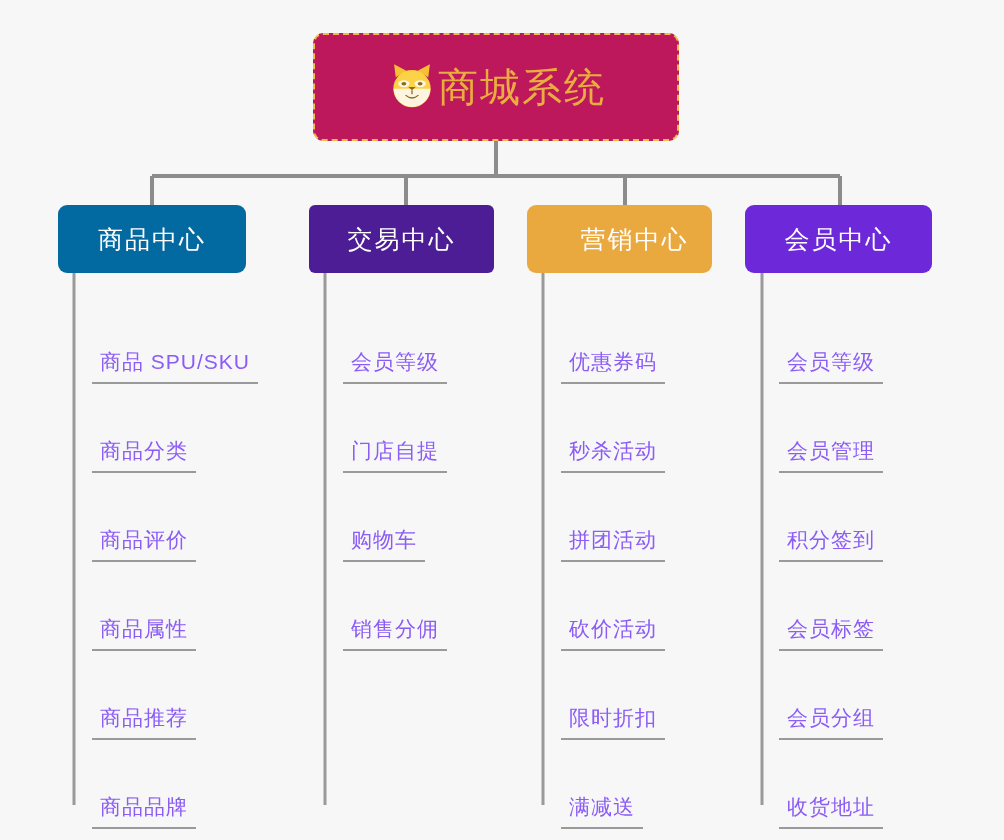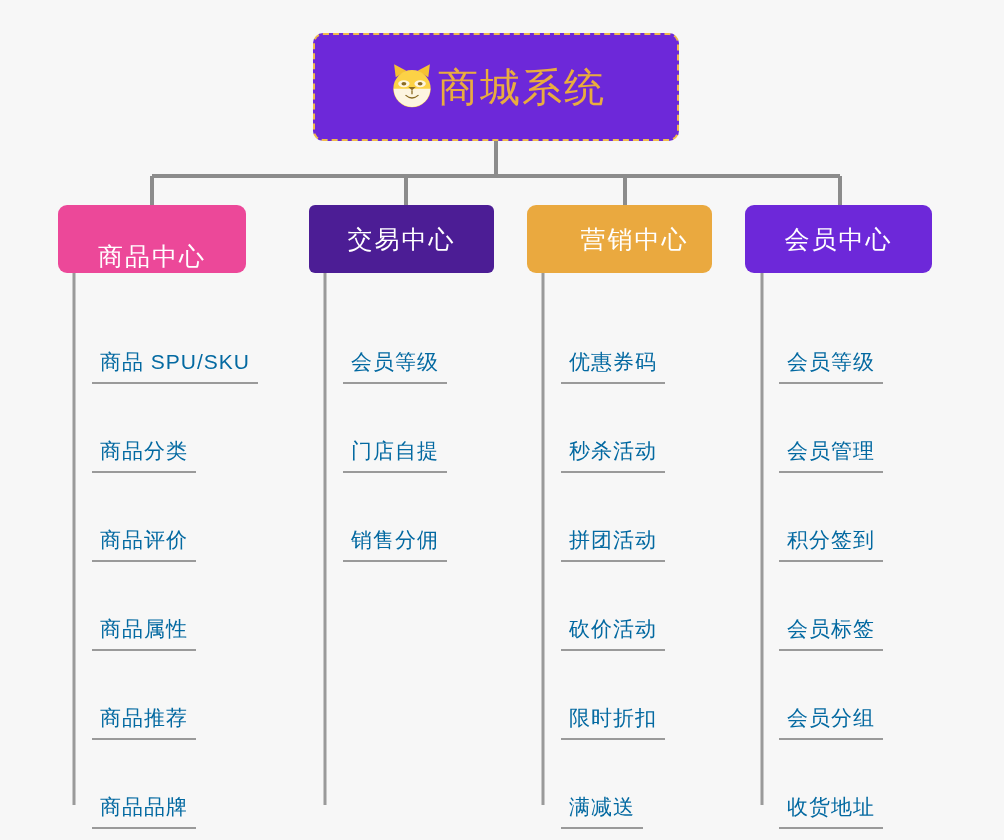--- a/index.html
+++ b/index.html
@@ -28,21 +28,21 @@
     pointer-events: none;
   }
 
   
   #root-node {
     position: absolute;
     left: 313px;
     top: 33px;
     width: 366px;
     height: 108px;
-    background: #6d28d9;
+    background: #be185d;
     border: 2px dashed #f0bb4a;
     border-radius: 10px;
     display: flex;
     align-items: center;
     justify-content: center;
   }
   #root-emoji {
     width: 52px;
     height: 52px;
     flex: 0 0 52px;
@@ -79,21 +79,21 @@
   }
   .leaf-item {
     position: relative;
     height: 89px;
     display: flex;
     align-items: flex-end;
     justify-content: flex-start;
   }
   .leaf-label {
     font-size: 21px;
-    color: #0369a1;
+    color: #8b5cf6;
     letter-spacing: 1px;
     white-space: nowrap;
     padding: 0 8px 6px 8px;
     border-bottom: 2px solid #9a9a9a;
     display: inline-block;
   }
   .leaf-indent { width: 34px; flex: 0 0 34px; }
 </style>
 </head>
 <body>
@@ -138,21 +138,21 @@
 
       <path d="M32 36 l-4.5 -4 h9 Z" fill="#8a6a22"></path>
 
       <path d="M32 36 v5" stroke="#8a6a22" stroke-width="1.6" fill="none"></path>
       <path d="M24 42 q8 7 16 0" stroke="#8a6a22" stroke-width="1.6" fill="none"></path>
     </svg>
     <span id="root-title">商城系统</span>
   </div>
 
   <div class="column" style="left:58px; width:188px;">
-    <div class="cat-header" style="background:#ec4899;align-items:flex-end;">
+    <div class="cat-header" style="background:#0369a1;">
       <span>商品中心</span>
     </div>
     <div class="leaf-list">
       <div class="leaf-item">
           <span class="leaf-indent"></span>
           <span class="leaf-label">商品 SPU/SKU</span>
         </div>
       <div class="leaf-item">
           <span class="leaf-indent"></span>
           <span class="leaf-label">商品分类</span>
@@ -184,20 +184,24 @@
       <div class="leaf-item">
           <span class="leaf-indent"></span>
           <span class="leaf-label">会员等级</span>
         </div>
       <div class="leaf-item">
           <span class="leaf-indent"></span>
           <span class="leaf-label">门店自提</span>
         </div>
       <div class="leaf-item">
           <span class="leaf-indent"></span>
+          <span class="leaf-label">购物车</span>
+        </div>
+      <div class="leaf-item">
+          <span class="leaf-indent"></span>
           <span class="leaf-label">销售分佣</span>
         </div>
     </div>
   </div>
 
   <div class="column" style="left:527px; width:185px;">
     <div class="cat-header" style="background:#eaa93f;padding-left:30px;">
       <span>营销中心</span>
     </div>
     <div class="leaf-list">

